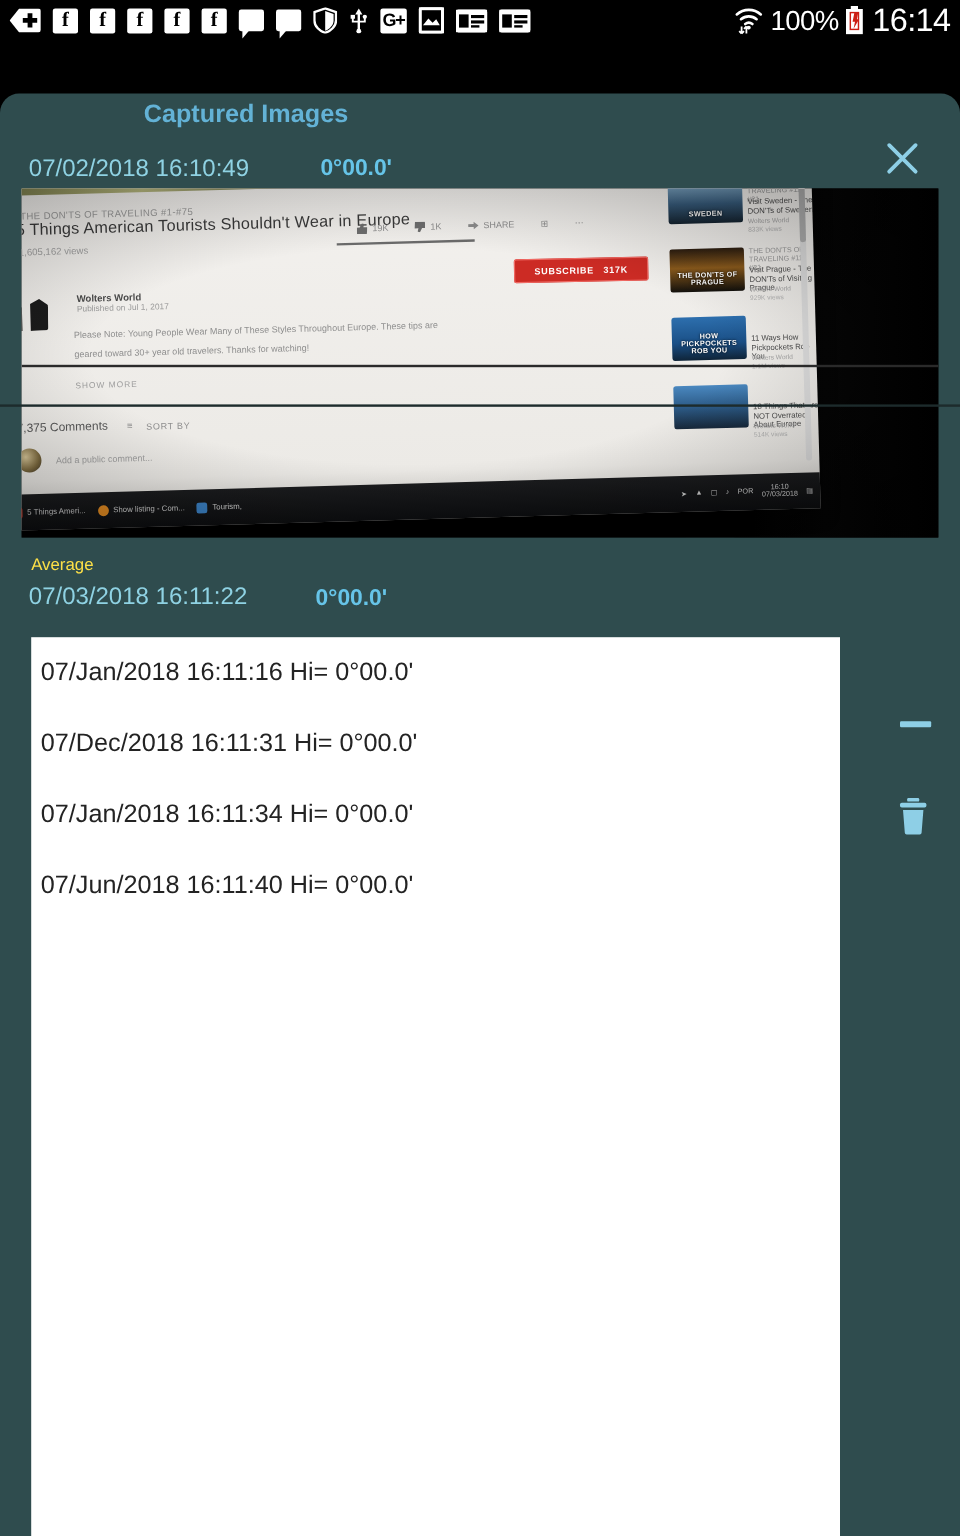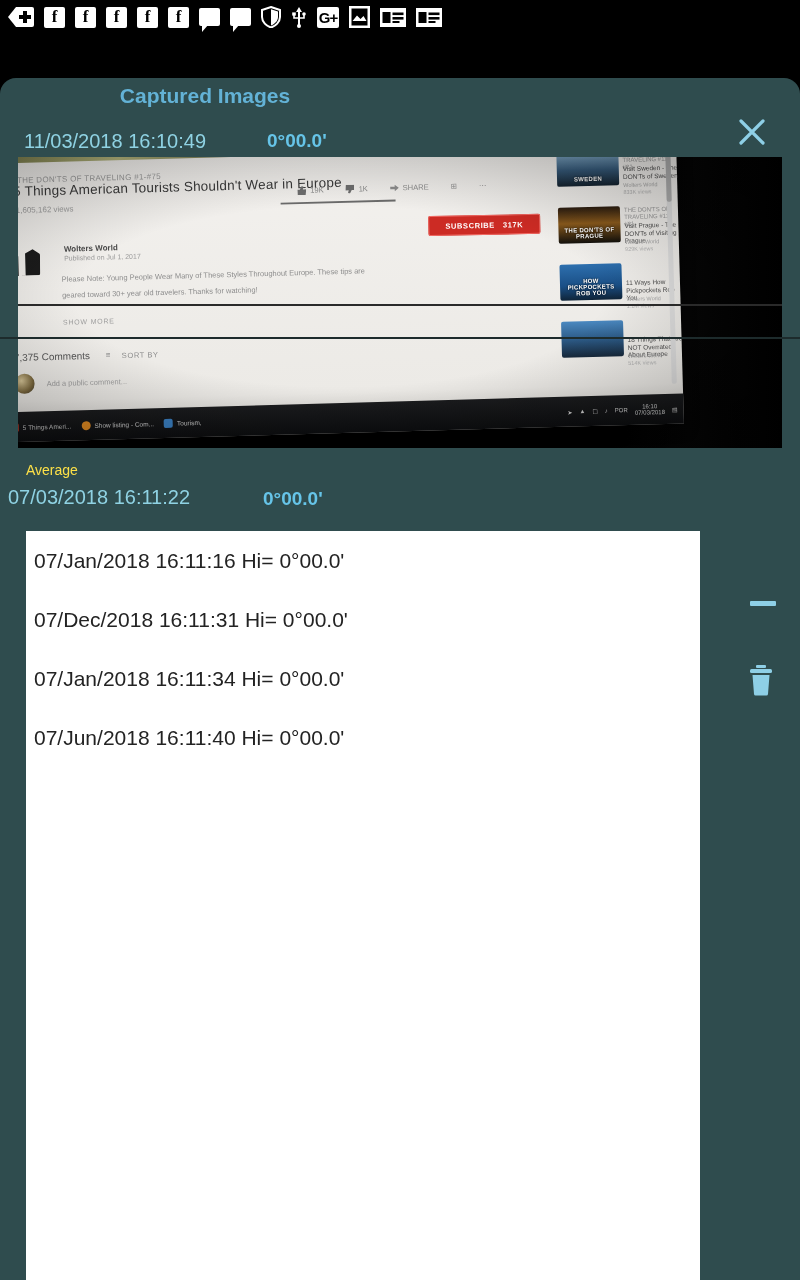--- a/index.html
+++ b/index.html
@@ -144,21 +144,21 @@
   .photo-vignette { position:absolute; inset:0;
       background:radial-gradient(ellipse at 42% 48%, rgba(0,0,0,0) 42%, rgba(0,0,0,.38) 100%); }
 
   .crosshair { position:absolute; left:0; top:147px; width:800px; height:1.5px;
                background:#2a2a2a; z-index:7; }
   .crosshair-out { position:absolute; left:0; top:259px; width:800px; height:2px;
                background:#1d2b2c; z-index:7; }
 
   
   .avg-label { position:absolute; left:26px; top:384px; color:#fde047; font-size:14px; }
-  .avg-ts { position:absolute; left:8px; top:408px; color:#8fd2e3; font-size:20px; }
+  .avg-ts { position:absolute; left:24px; top:408px; color:#8fd2e3; font-size:20px; }
   .avg-val { position:absolute; left:263px; top:410px; color:#66c4e8; font-size:19px; font-weight:bold; }
 
   
   .list { position:absolute; left:26px; top:453px; width:674px; height:768px;
           background:#fff; overflow:hidden; }
   .row { height:59px; display:flex; align-items:center; padding-left:8px;
          font-size:21px; color:#232323; }
   .row.sel { background:#dcdcdc; }
 
   
@@ -225,34 +225,56 @@
       <span class="ic ic-card">
         <svg width="26" height="19" viewBox="0 0 26 19" style="position:absolute;left:0;top:0">
           <rect x="0" y="0" width="26" height="19" fill="#fff"></rect>
           <rect x="2.5" y="4" width="8" height="11" fill="#000"></rect>
           <rect x="12.5" y="4.5" width="11" height="2.6" fill="#000"></rect>
           <rect x="12.5" y="9" width="11" height="2.6" fill="#000"></rect>
           <rect x="12.5" y="13" width="7" height="2" fill="#000"></rect>
         </svg>
       </span>
     </div>
+    <div class="sb-right">
+      <span class="ic ic-wifi">
+        <svg width="26" height="26" viewBox="0 0 26 26" style="position:absolute;left:0;top:-2px">
+          <path d="M3 9 A15 15 0 0 1 23 9" stroke="#fff" stroke-width="2.2" fill="none" stroke-linecap="round"></path>
+          <path d="M6.5 13 A10 10 0 0 1 19.5 13" stroke="#fff" stroke-width="2.2" fill="none" stroke-linecap="round"></path>
+          <path d="M10 17 A5 5 0 0 1 16 17" stroke="#fff" stroke-width="2.2" fill="none" stroke-linecap="round"></path>
+          <circle cx="13" cy="20" r="1.6" fill="#fff"></circle>
+          <path d="M7 19 v6 M7 25 l-2-2 M7 25 l2-2" stroke="#fff" stroke-width="1.5" fill="none"></path>
+          <path d="M11 25 v-6 M11 19 l-2 2 M11 19 l2 2" stroke="#fff" stroke-width="1.5" fill="none"></path>
+        </svg>
+      </span>
+      <span class="sb-pct">100%</span>
+      <span class="ic ic-batt">
+        <svg width="16" height="24" viewBox="0 0 16 24" style="position:absolute;left:0;top:-1px">
+          <rect x="5" y="0" width="6" height="2.5" fill="#fff"></rect>
+          <rect x="1" y="2.5" width="14" height="21" fill="#fff"></rect>
+          <path d="M8 5.5 l3.2 0 -1.1 5.5 1.8 0 -4.6 8 1.2 -5.8 -2 0 z" fill="#cc1f14"></path>
+          <rect x="4.6" y="5.5" width="6.8" height="14" fill="none" stroke="#cc1f14" stroke-width="1.2"></rect>
+        </svg>
+      </span>
+      <span class="sb-clock">16:14</span>
+    </div>
   </div>
 
   <div class="dialog">
 
     <div class="dlg-title">Captured Images</div>
 
     <div class="close-btn">
       <svg width="30" height="30" viewBox="0 0 30 30">
         <path d="M4 4 L26 26 M26 4 L4 26" stroke="#8ecfe6" stroke-width="3.2" stroke-linecap="round"></path>
       </svg>
     </div>
 
     <div class="cap-header">
-      <span class="cap-ts">11/03/2018 16:10:49</span>
+      <span class="cap-ts">07/02/2018 16:10:49</span>
       <span class="cap-val">0°00.0'</span>
     </div>
 
     <div class="photo-wrap">
       <div class="photo">
         <div class="dark-right"></div>
 
         <div class="monitor">
           <div class="mon-topbar"></div>
 

